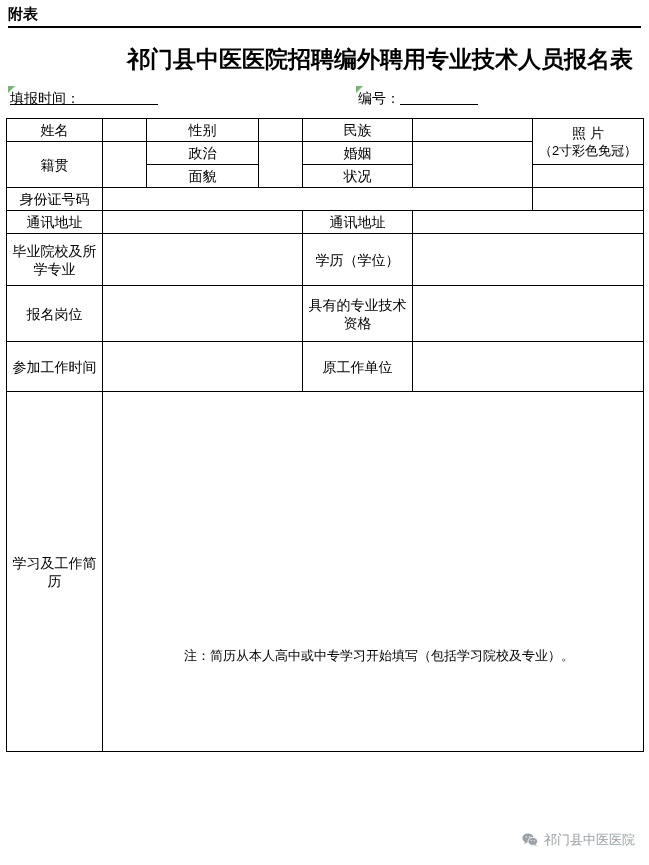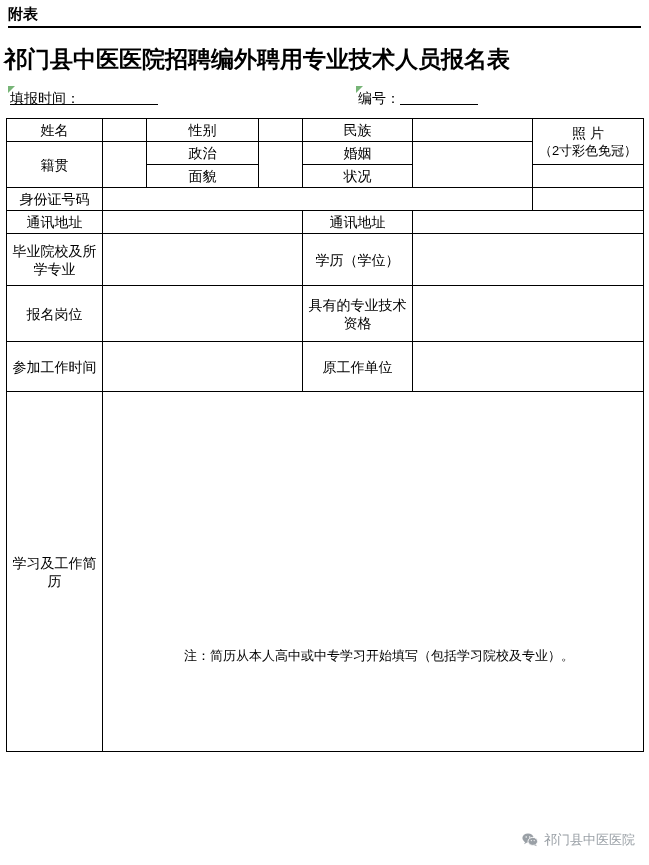--- a/index.html
+++ b/index.html
@@ -40,25 +40,25 @@
     position: absolute;
     left: 8px;
     right: 8px;
     bottom: 0;
     height: 2px;
     background: #000;
   }
 
   
   .title {
-    text-align: left;
+    text-align: right;
     font-size: 23px;
     font-weight: bold;
     letter-spacing: 0px;
-    padding: 16px 0 14px 4px;
+    padding: 16px 16px 14px 4px;
     line-height: 30px;
     white-space: nowrap;
   }
 
   
   .meta-row {
     position: relative;
     height: 26px;
     margin: 0 6px 4px 6px;
     font-size: 14px;

